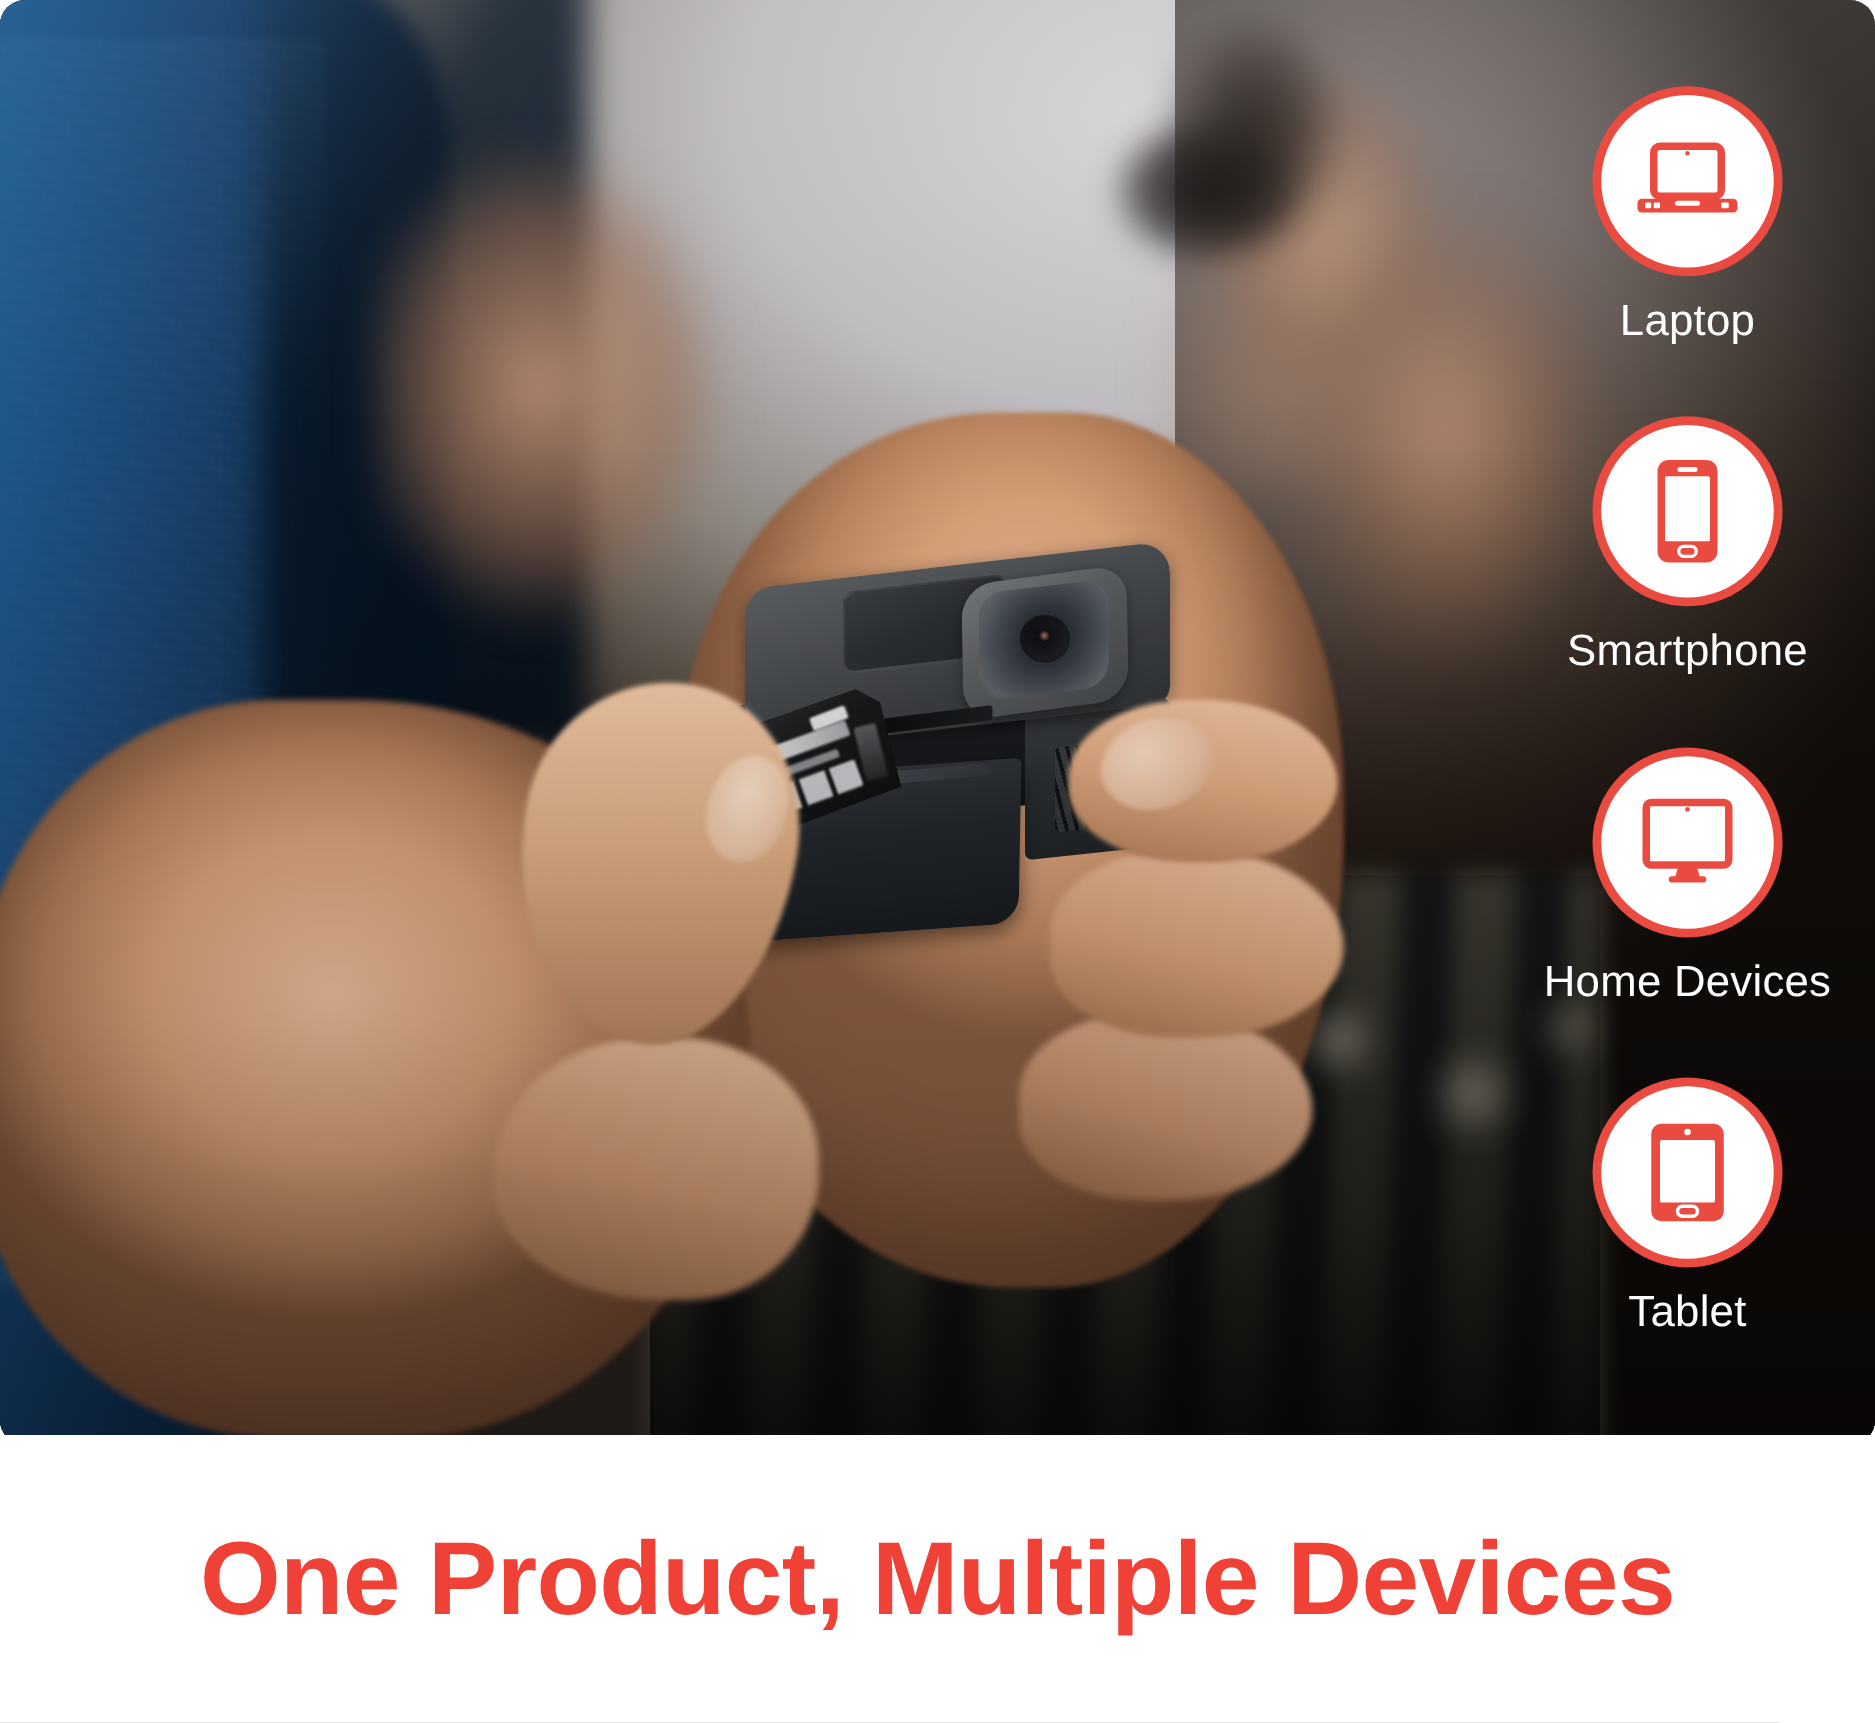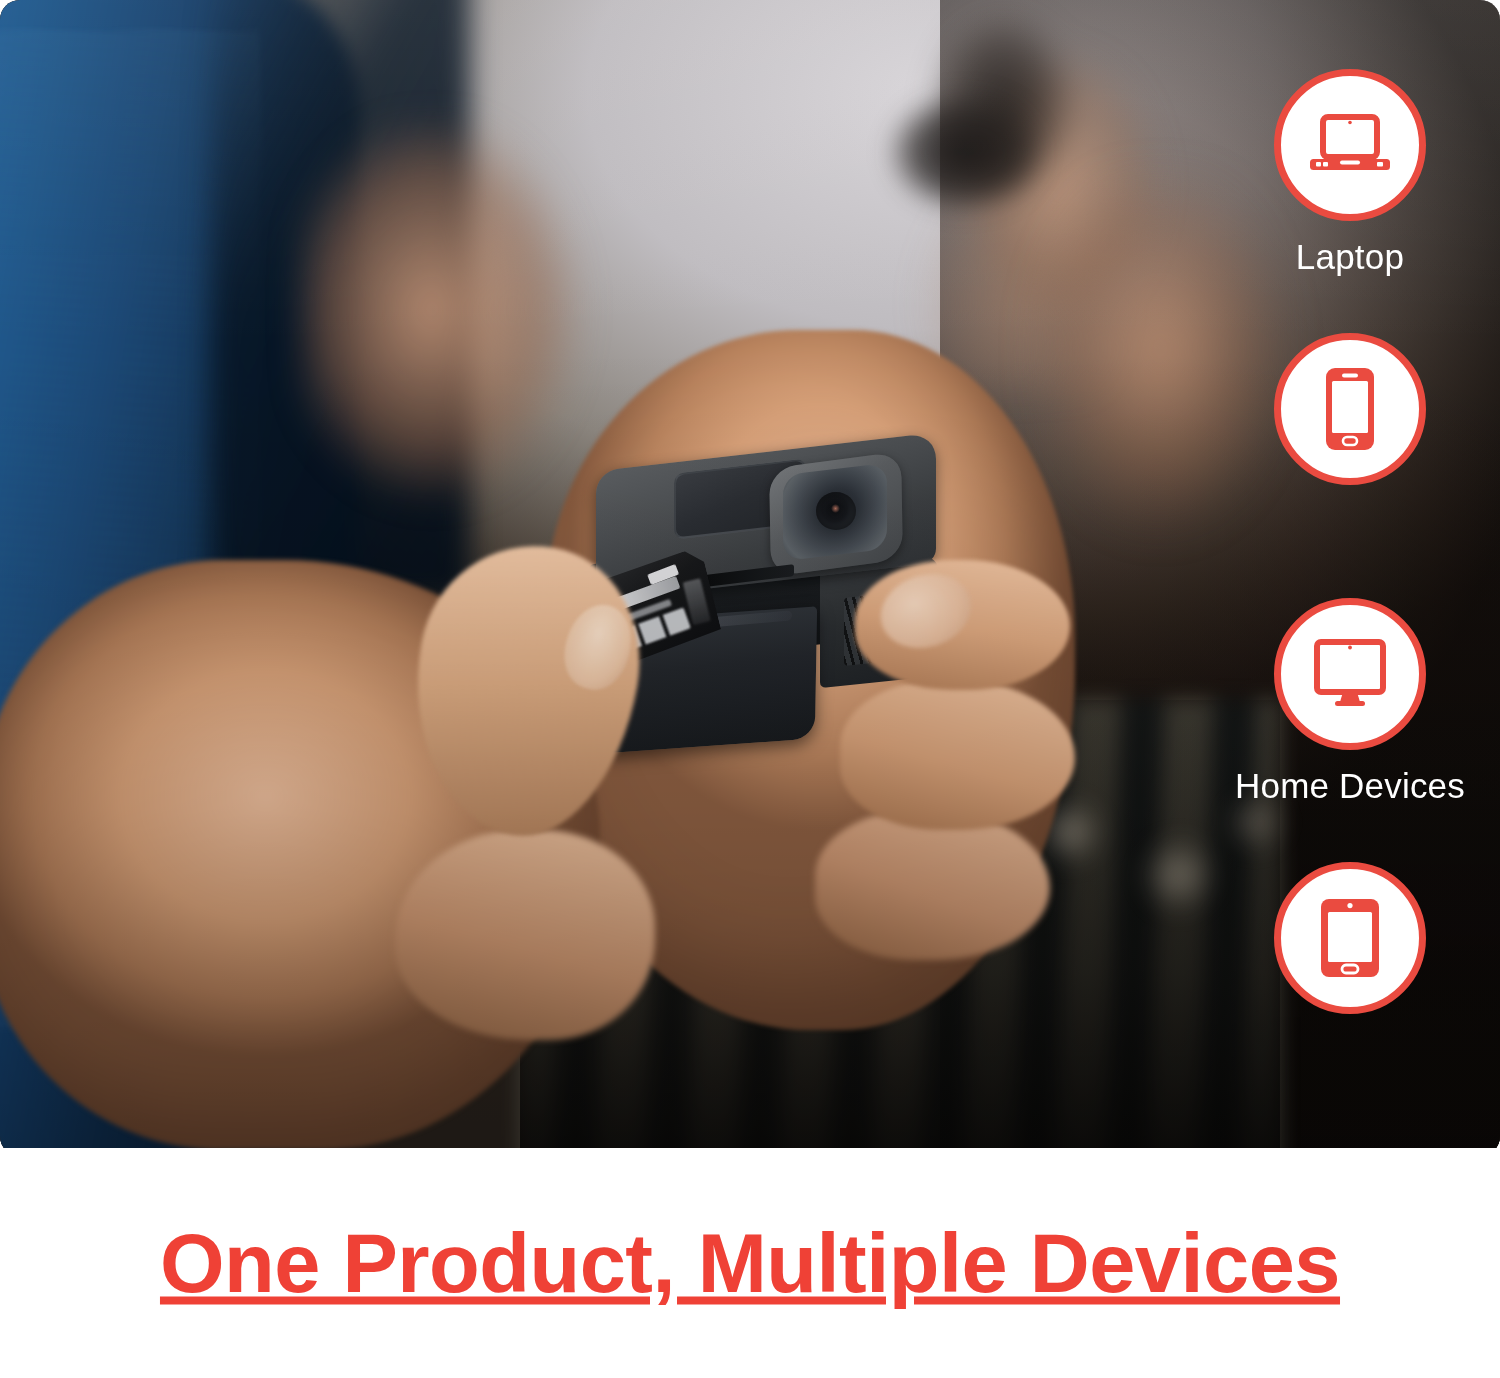--- a/index.html
+++ b/index.html
@@ -469,21 +469,20 @@
     top: 115px;
     width: 1500px;
     text-align: center;
     color: #ef4136;
     font-size: 83px;
     font-weight: 700;
     letter-spacing: -0.5px;
     line-height: 1;
     font-family: "Liberation Sans", sans-serif;
     transform: translateY(-50%);
-    text-decoration: underline;
   }
 </style>
 </head>
 <body>
 
 <div class="poster">
 
   <div class="photo">
     <div class="ph-sky"></div>
     <div class="ph-rightdark"></div>
@@ -558,20 +557,21 @@
 
       <div class="icon-item" style="top:333px;">
         <div class="icon-circle">
           <svg width="58" height="86" viewBox="0 0 58 86">
             <rect x="5" y="2" width="48" height="82" rx="9" ry="9" fill="#ea4b40"></rect>
             <rect x="11" y="15" width="36" height="52" rx="1.5" ry="1.5" fill="#ffffff"></rect>
             <rect x="21" y="7.5" width="16" height="4" rx="2" ry="2" fill="#ffffff"></rect>
             <rect x="22" y="71" width="14" height="8" rx="4" ry="4" fill="none" stroke="#ffffff" stroke-width="2.6"></rect>
           </svg>
         </div>
+        <div class="icon-label">Smartphone</div>
       </div>
 
       <div class="icon-item" style="top:598px;">
         <div class="icon-circle">
           <svg width="86" height="72" viewBox="0 0 86 72">
             <rect x="10" y="4" width="66" height="50" rx="4" ry="4" fill="none" stroke="#ea4b40" stroke-width="6"></rect>
             <circle cx="43" cy="9.5" r="1.9" fill="#ea4b40"></circle>
             <path d="M36 54 L50 54 L53 64 L33 64 Z" fill="#ea4b40"></path>
             <rect x="28" y="63" width="30" height="5" rx="2.5" ry="2.5" fill="#ea4b40"></rect>
           </svg>
@@ -581,20 +581,21 @@
 
       <div class="icon-item" style="top:862px;">
         <div class="icon-circle">
           <svg width="68" height="82" viewBox="0 0 68 82">
             <rect x="5" y="2" width="58" height="78" rx="8" ry="8" fill="#ea4b40"></rect>
             <rect x="12" y="15" width="44" height="50" rx="1.5" ry="1.5" fill="#ffffff"></rect>
             <circle cx="34" cy="8.6" r="2.6" fill="#ffffff"></circle>
             <rect x="26" y="68" width="16" height="8" rx="4" ry="4" fill="none" stroke="#ffffff" stroke-width="2.8"></rect>
           </svg>
         </div>
+        <div class="icon-label">Tablet</div>
       </div>
 
     </div>
   </div>
 
   <div class="footer">
     <div class="headline">One Product, Multiple Devices</div>
   </div>
 
 </div>

